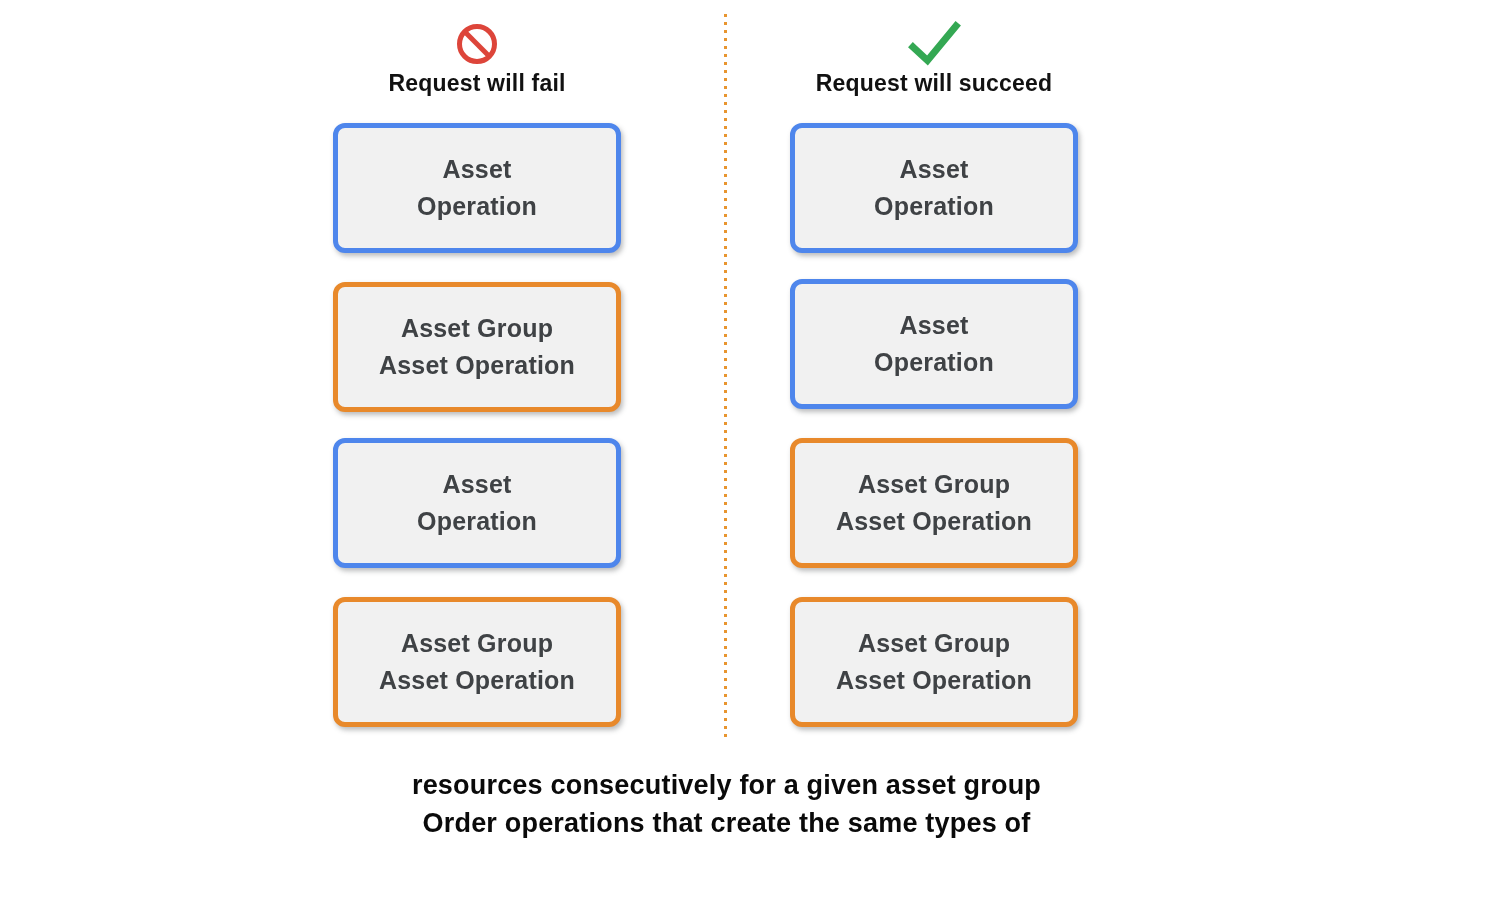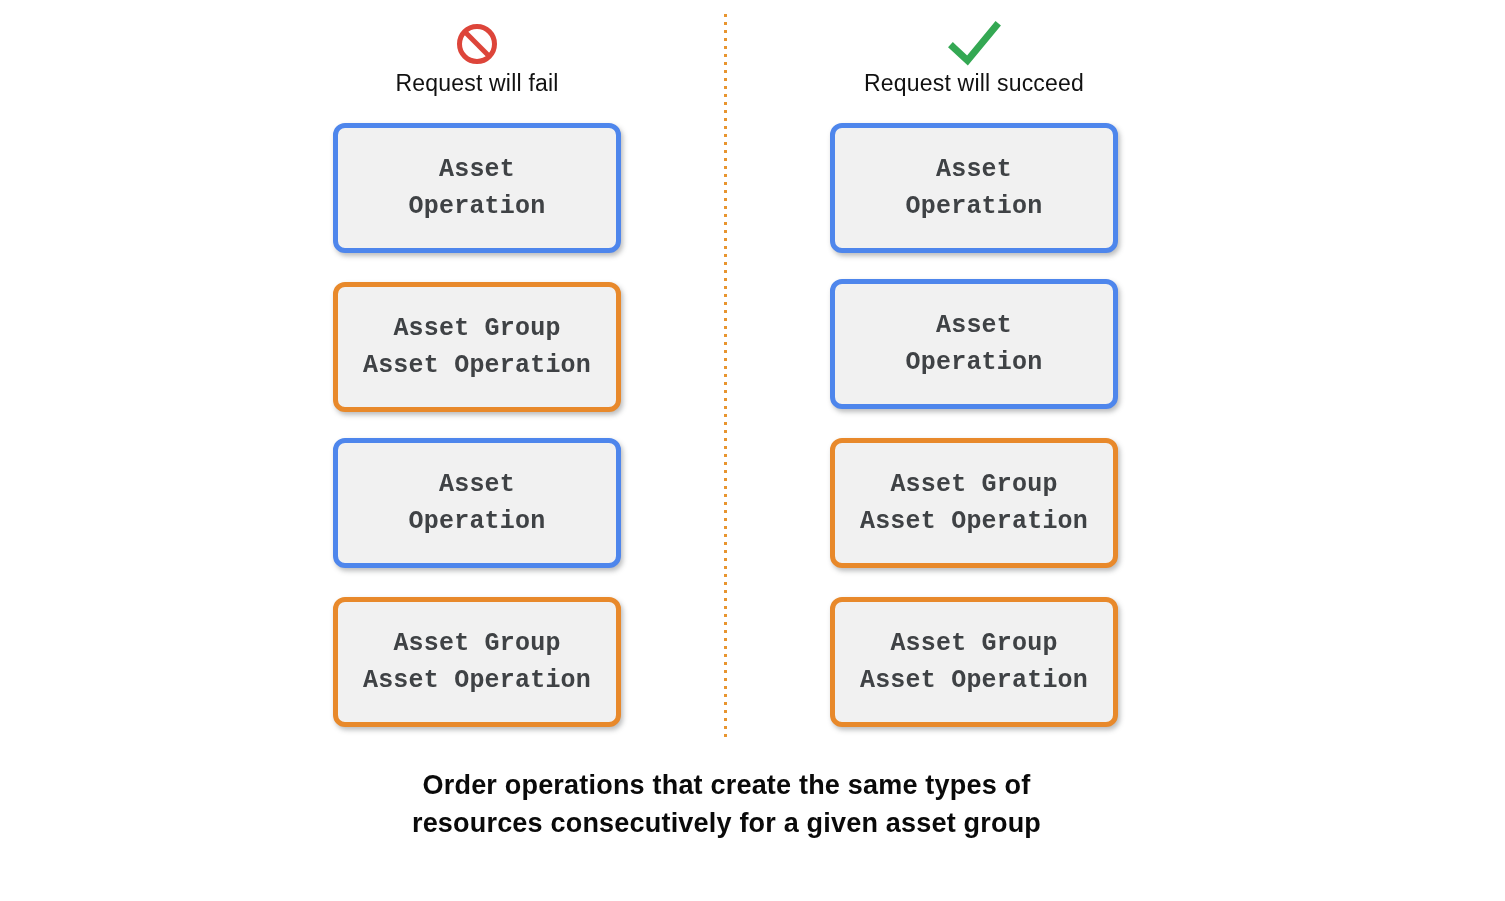--- a/index.html
+++ b/index.html
@@ -17,31 +17,31 @@
   }
   .column {
     position: absolute;
     top: 20px;
     width: 288px;
     display: flex;
     flex-direction: column;
     align-items: center;
   }
   .column-fail { left: 333px; }
-  .column-succeed { left: 830px; }
+  .column-succeed { left: 790px; }
   .col-icon {
     height: 48px;
     display: flex;
     align-items: center;
     justify-content: center;
   }
   .col-title {
     margin: 2px 0 0 0;
     font-size: 23px;
-    font-weight: normal;
+    font-weight: bold;
     color: #111111;
     white-space: nowrap;
     letter-spacing: 0.2px;
   }
   .box {
     box-sizing: border-box;
     width: 288px;
     height: 130px;
     margin-top: 26px;
     border-radius: 12px;
@@ -49,21 +49,20 @@
     display: flex;
     align-items: center;
     justify-content: center;
     text-align: center;
     font-size: 25px;
     font-weight: bold;
     line-height: 37px;
     color: var(--box-text, #3f4245);
     box-shadow: 2px 3px 5px rgba(60, 64, 67, 0.35);
     letter-spacing: 0.2px;
-    font-family: Liberation Mono, monospace;
   }
   .box:first-of-type { margin-top: 17px; }
   .box-asset { border: 5px solid var(--asset-border, #4e86ec); }
   .box-asset-group { border: 5px solid var(--asset-group-border, #e8892b); margin-top: 29px; }
   .divider {
     position: absolute;
     left: 724px;
     top: 14px;
     width: 3px;
     height: 723px;
@@ -158,17 +157,17 @@
     </div>
     <div class="box box-asset-group">
       <span>
         <span>Asset Group</span><br>
         <span>Asset Operation</span>
       </span>
     </div>
   </section>
 
   <div class="caption">
+    <div>resources consecutively for a given asset group</div>
     <div>Order operations that create the same types of</div>
-    <div>resources consecutively for a given asset group</div>
   </div>
 
 </div>
 
 </body></html>

